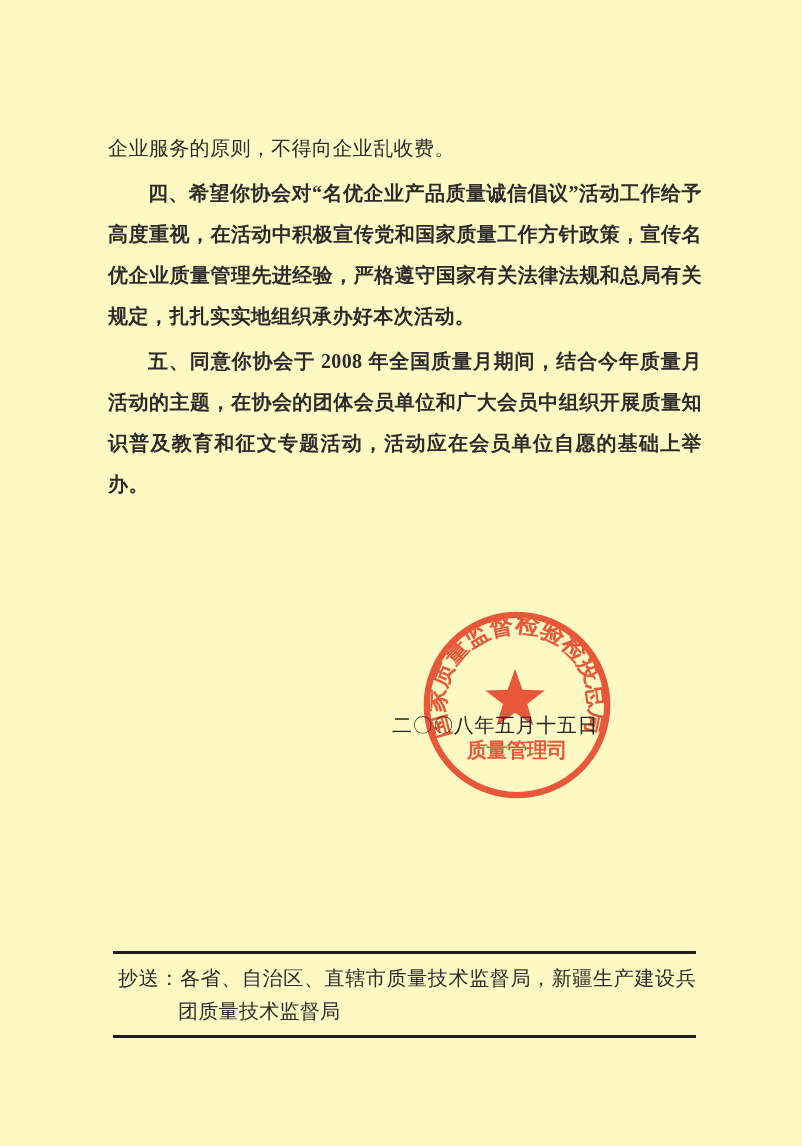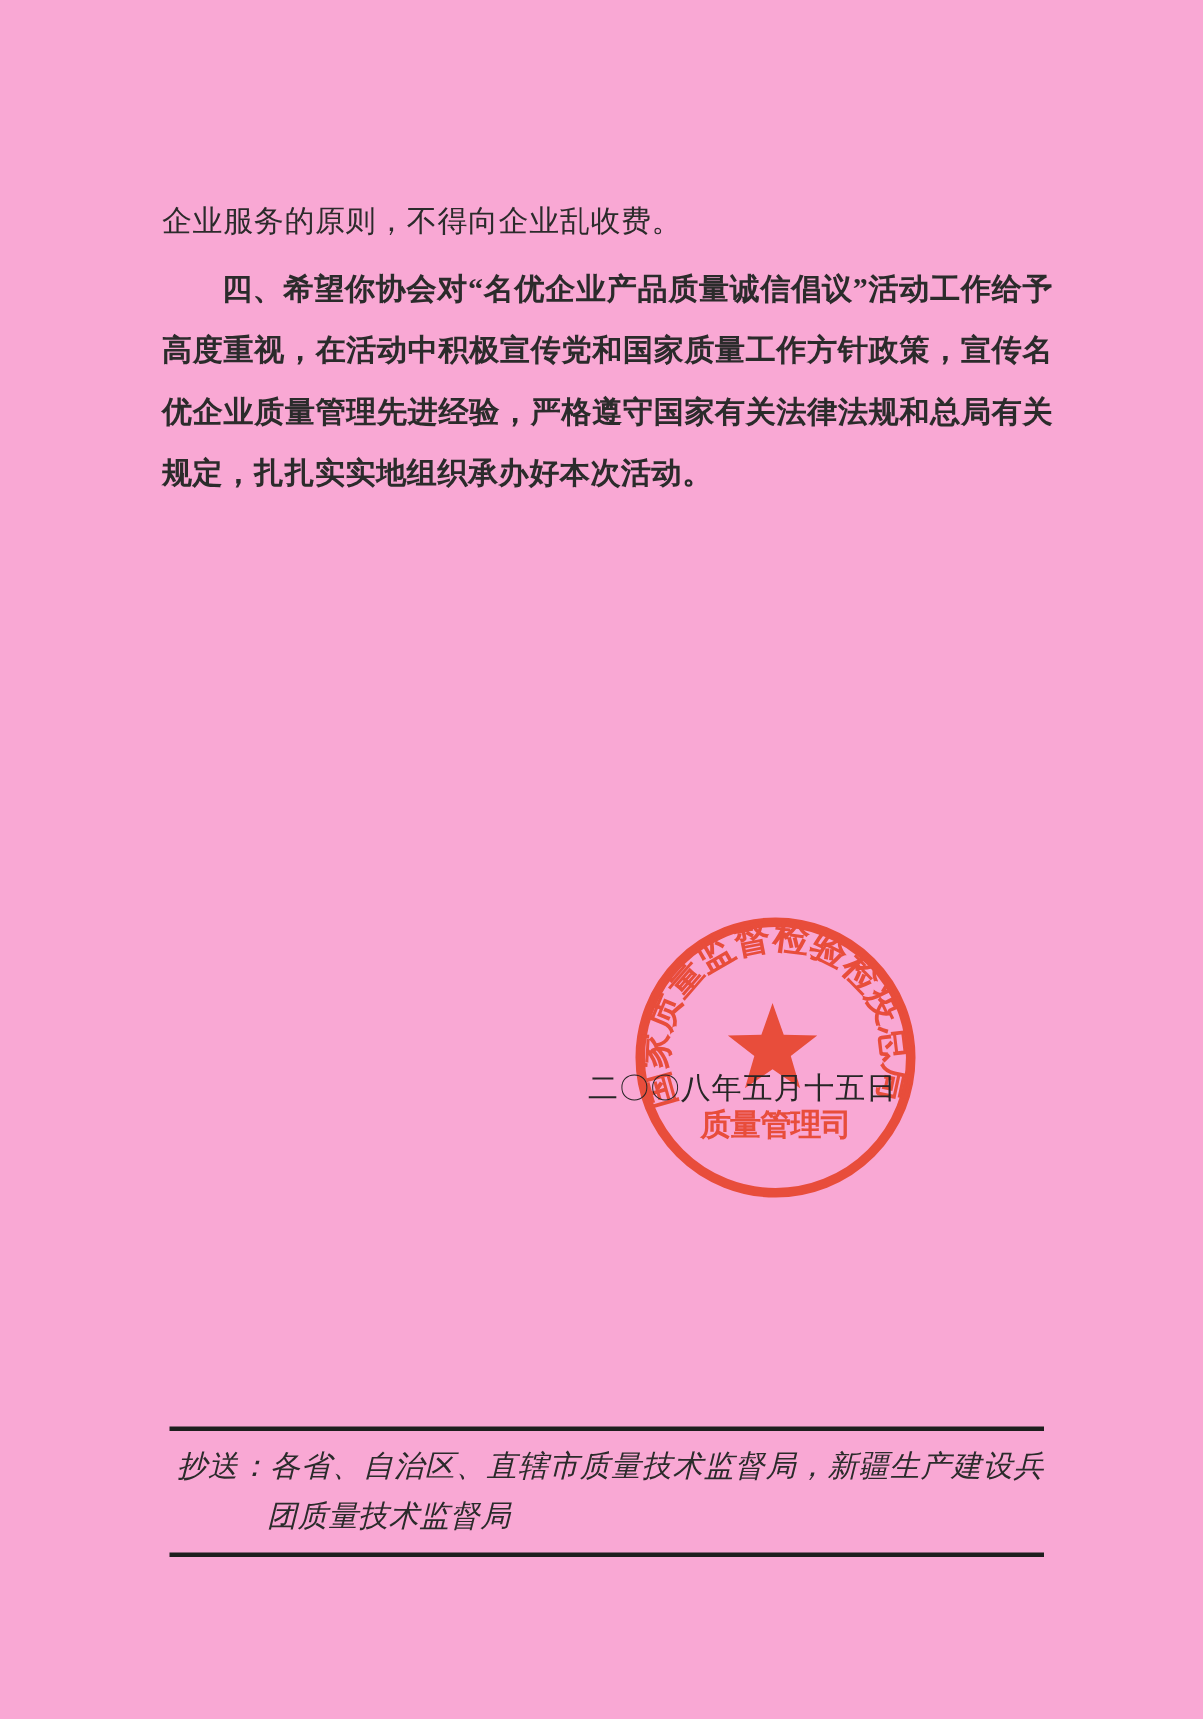--- a/index.html
+++ b/index.html
@@ -4,21 +4,21 @@
 <style>
   html, body { margin: 0; padding: 0; }
   body {
     font-family: "Liberation Serif", "DejaVu Serif", serif;
     background: #ffffff;
   }
   .page {
     position: relative;
     width: 802px;
     height: 1146px;
-    background: #f9a8d4;
+    background: #fef9c3;
     overflow: hidden;
     color: #2a2a2a;
   }
   
   .body-text {
     position: absolute;
     left: 108px;
     top: 0;
     width: 594px;
     padding-top: 128px;
@@ -64,31 +64,31 @@
   }
   .cc-para {
     margin: 8px 0 7px 0;
     padding-left: 65px;
     text-indent: -60px;
     font-size: 20px;
     line-height: 33px;
     letter-spacing: 0.3px;
     color: #2b2b2b;
     text-align: justify;
-    font-style: italic;
   }
 </style>
 </head>
 <body>
 
 <div class="page">
 
   <div class="body-text">
     <p>企业服务的原则，不得向企业乱收费。</p>
     <p class="indent">四、希望你协会对“名优企业产品质量诚信倡议”活动工作给予高度重视，在活动中积极宣传党和国家质量工作方针政策，宣传名优企业质量管理先进经验，严格遵守国家有关法律法规和总局有关规定，扎扎实实地组织承办好本次活动。</p>
+    <p class="indent">五、同意你协会于 2008 年全国质量月期间，结合今年质量月活动的主题，在协会的团体会员单位和广大会员中组织开展质量知识普及教育和征文专题活动，活动应在会员单位自愿的基础上举办。</p>
   </div>
 
   <div class="date-line">二〇〇八年五月十五日</div>
 
   <div class="seal">
     <svg viewBox="0 0 200 200" xmlns="http://www.w3.org/2000/svg">
       <circle cx="100" cy="100" r="92" fill="none" stroke="#e64126" stroke-width="6.5"></circle>
       <path id="sealArc" d="M 32.9 131.3 A 74 74 0 1 1 167.1 131.3" fill="none"></path>
       <text font-size="24" font-weight="bold" fill="#e64126" font-family="Liberation Serif, DejaVu Serif, serif">
         <textPath href="#sealArc" startOffset="0" textLength="292" lengthAdjust="spacingAndGlyphs">国家质量监督检验检疫总局</textPath>

